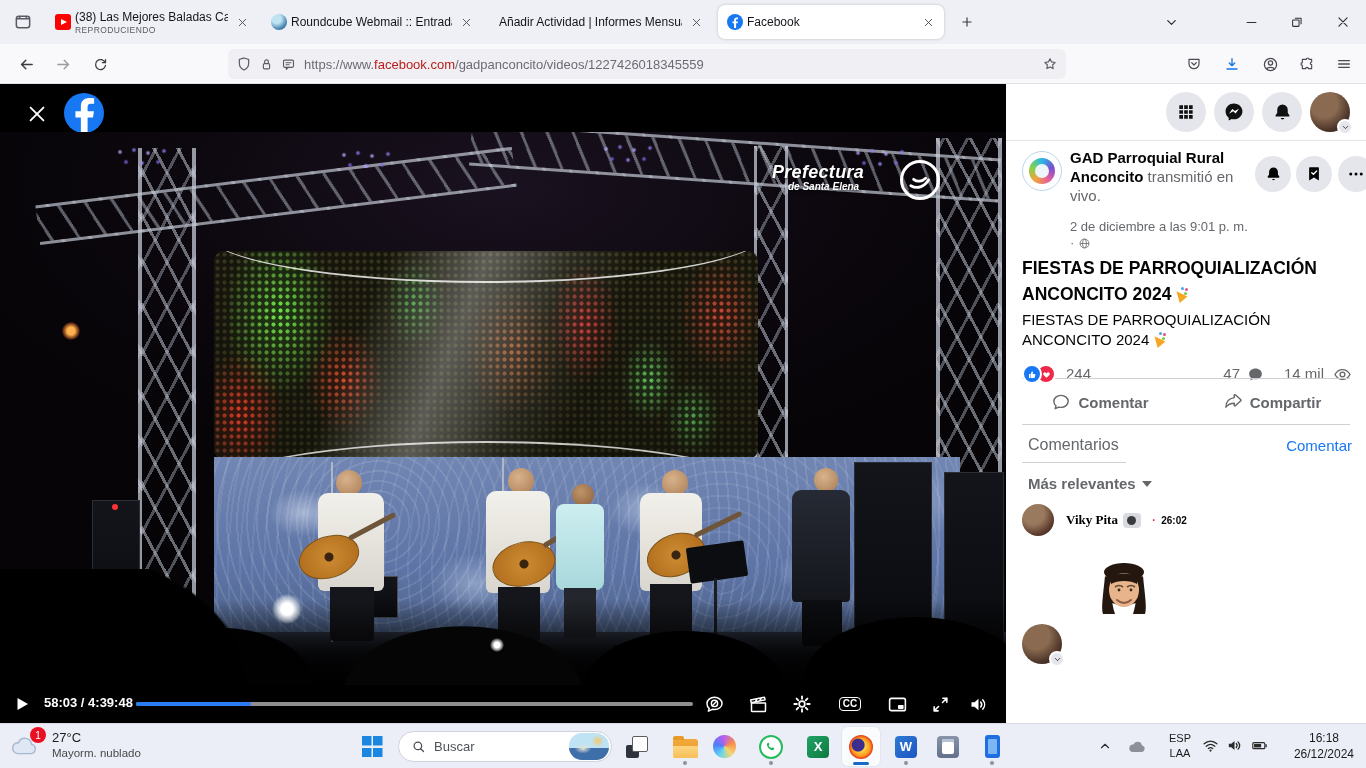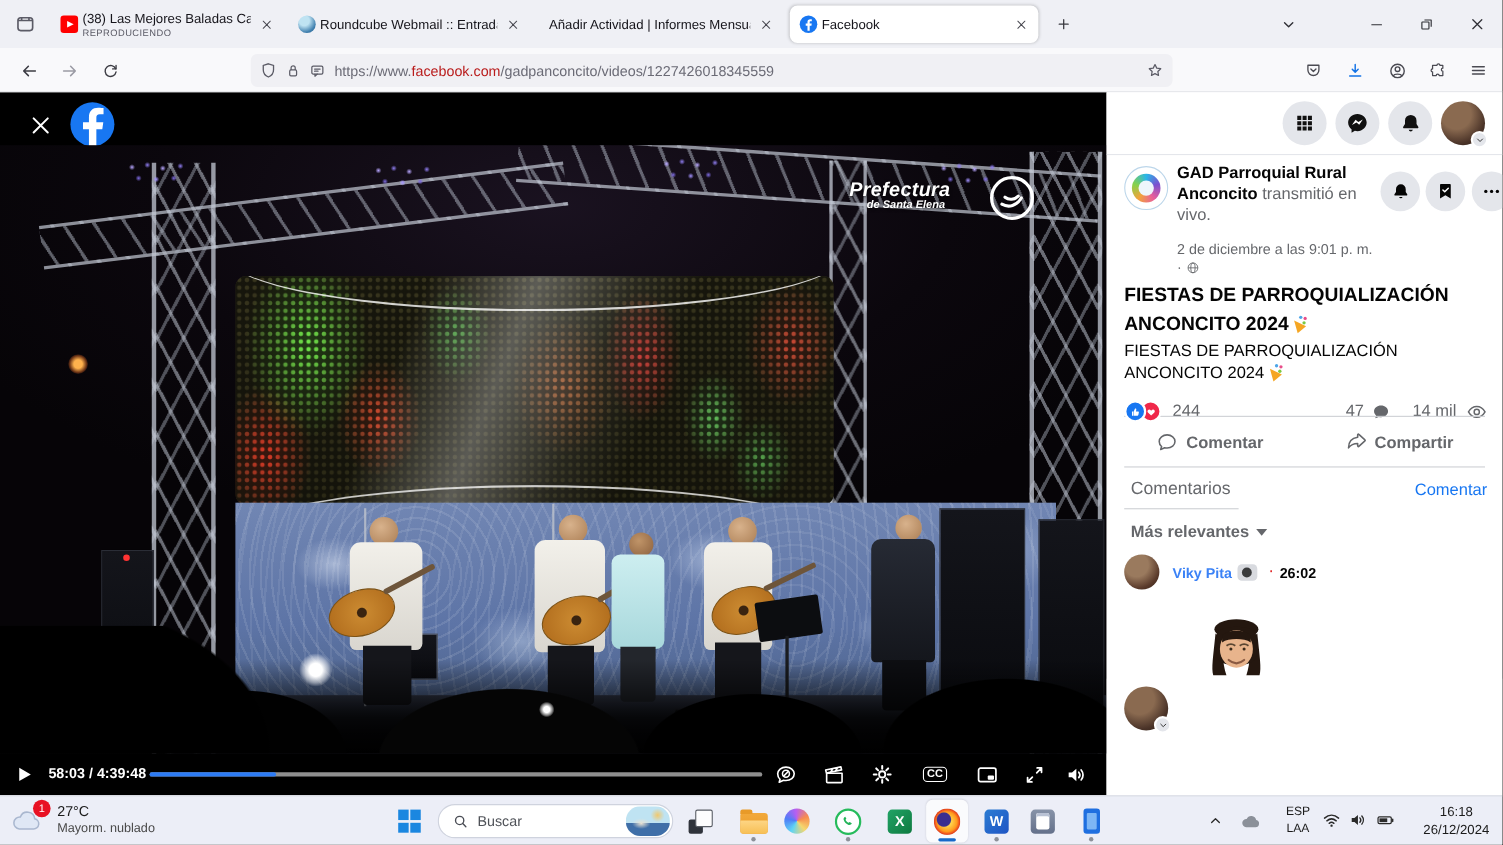--- a/index.html
+++ b/index.html
@@ -145,26 +145,26 @@
   .rc.love{left:14px;background:#f0284a;z-index:1;}
   .divider{position:absolute;left:16px;width:328px;height:1px;background:#ced0d4;}
   .actrow{position:absolute;left:8px;top:297px;width:344px;height:42px;display:flex;color:#65676b;}
   .actbtn{flex:1;display:flex;align-items:center;justify-content:center;gap:7px;font-size:15px;font-weight:bold;border-radius:5px;}
   .cmhead{position:absolute;left:22px;top:352px;font-size:16px;color:#65676b;}
   .hidelink{position:absolute;right:14px;top:353px;font-size:15px;color:#1877f2;}
   .cmunder{position:absolute;left:16px;top:378px;width:104px;height:1px;background:#ced0d4;}
   .sortrow{position:absolute;left:22px;top:391px;font-size:15px;font-weight:bold;color:#65676b;display:flex;align-items:center;gap:6px;}
   .tri{width:0;height:0;border-left:5px solid transparent;border-right:5px solid transparent;border-top:6px solid #65676b;}
   .cmrow{position:absolute;left:16px;top:420px;display:flex;align-items:flex-start;}
-  .cmname{font-size:13px;font-weight:bold;color:#3b82f6;}
+  .cmname{font-size:13px;font-weight:bold;color:#000000;font-family:Liberation Serif, serif;}
   .cmbadge{display:inline-flex;width:18px;height:15px;background:#d8dadf;border-radius:4px;margin-left:5px;
     align-items:center;justify-content:center;vertical-align:-3px;}
   .cmbadge::after{content:"";width:9px;height:9px;border-radius:50%;background:#3a3b3c;}
   .cmdot{color:#e02828;margin:0 5px 0 10px;}
-  .cmtime{font-size:13px;font-weight:bold;color:#050505;}
+  .cmtime{font-size:10px;font-weight:bold;color:#050505;}
   .sticker{position:absolute;left:89px;top:478px;width:58px;height:52px;}
   .composer{position:absolute;left:0;top:533px;width:360px;height:106px;background:#fff;}
   .cbox{position:absolute;left:58px;top:5px;width:294px;height:84px;background:#f0f2f5;border-radius:18px;}
   .cph{position:absolute;left:22px;top:13px;font-size:15px;color:#65676b;}
   .cicons{position:absolute;left:18px;bottom:12px;display:flex;gap:11px;color:#65676b;}
   .csend{position:absolute;right:14px;bottom:10px;color:#bcc0c4;}
 
   
   .taskbar{position:absolute;left:0;top:723px;width:1366px;height:45px;background:#eceef7;border-top:1px solid #d9dbe4;}
   .wbadge{position:absolute;left:30px;top:3px;width:16px;height:16px;border-radius:50%;background:#e81123;color:#fff;

